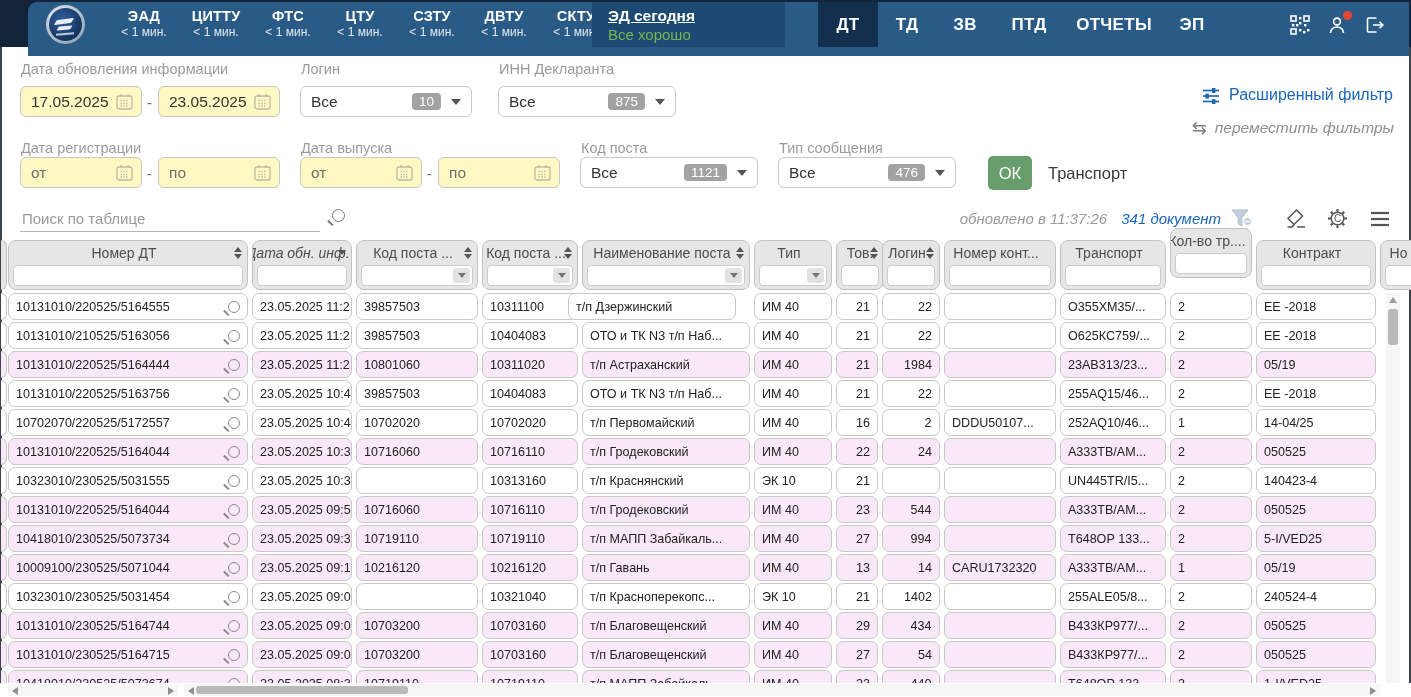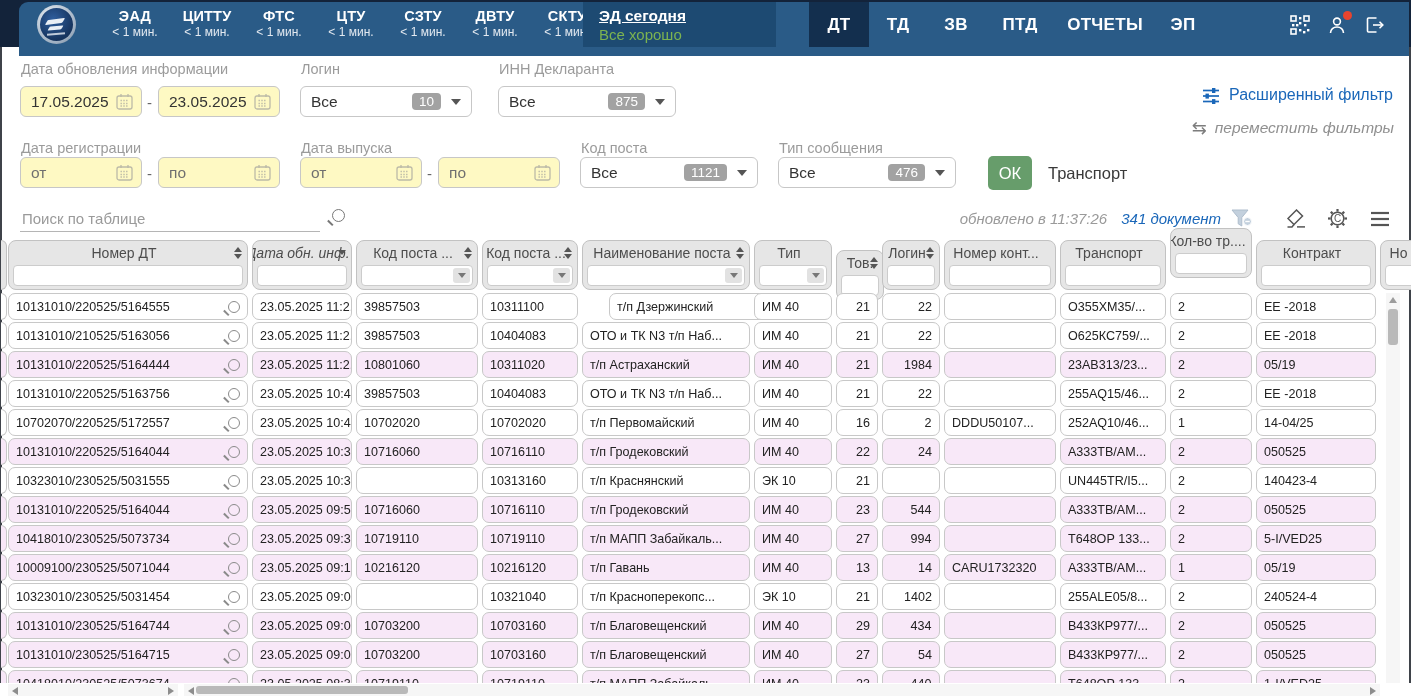--- a/index.html
+++ b/index.html
@@ -3,21 +3,21 @@
 <meta charset="utf-8">
 <style>
   * { box-sizing: border-box; margin: 0; padding: 0; }
   body { font-family: "Liberation Sans", "DejaVu Sans", sans-serif; background:#888; }
   .window{
     position:relative; width:1411px; height:697px; background:#fff; overflow:hidden;
     box-shadow: inset 0 0 0 2px #3f434a;
   }
   
   .navbar{ position:absolute; left:0; top:0; width:1411px; height:47px; background:#13233a; }
-  .nav-body{ position:absolute; left:19px; top:2px; right:2px; height:54px; background:#2a5b87; border-top-left-radius:9px;padding-left:40px; }
+  .nav-body{ position:absolute; left:28px; top:2px; right:2px; height:54px; background:#2a5b87; border-top-left-radius:9px;padding-left:40px; }
   .logo{ position:absolute; left:18px; top:3px; width:39px; height:39px; border-radius:50%;
     background: radial-gradient(circle at 35% 30%, #e8edf3, #9fb0c2 70%, #6e7f92);
     display:flex; align-items:center; justify-content:center; }
   .logo-inner{ width:33px; height:33px; border-radius:50%; background: radial-gradient(circle at 40% 35%, #2f5e9e, #173softwareColor 60%, #122c52); background: radial-gradient(circle at 40% 35%, #2f5e9e, #16345e 70%); position:relative; overflow:hidden;}
   .logo-inner i{ position:absolute; background:#e9eef4; }
   .logo-inner i:nth-child(1){ width:16px; height:5px; left:7px; top:11px; transform:skewX(-35deg) rotate(-8deg); border-radius:1px;}
   .logo-inner i:nth-child(2){ width:13px; height:4px; left:9px; top:18px; transform:skewX(-35deg) rotate(-6deg); border-radius:1px;}
   .logo-inner i:nth-child(3){ width:18px; height:2px; left:7px; top:25px; transform:rotate(-4deg); opacity:.8;}
   .status-items{ position:absolute; left:80px; top:0; height:45px; display:flex; }
   .status-item{ width:72px; text-align:center; padding-top:6px; cursor:pointer; color:#fff; }
@@ -408,21 +408,21 @@
         </div>
       </div>
       <div class="thead-cell" style="left: 754px; top: 240px; width: 78px;">
         <div class="h-label">Тип</div>
         <div class="h-filter">
           <span class="fcaret">
             <i></i>
           </span>
         </div>
       </div>
-      <div class="thead-cell" style="left: 836px; top: 250px; width: 48px; padding-left: 8px;">
+      <div class="thead-cell" style="left: 836px; top: 240px; width: 48px; padding-left: 8px;">
         <div class="h-label">Тов.</div>
         <span class="sorter">
           <i class="tri-up"></i>
           <i class="tri-dn"></i>
         </span>
         <div class="h-filter"></div>
       </div>
       <div class="thead-cell" style="left: 882px; top: 240px; width: 58px;">
         <div class="h-label">Логин</div>
         <span class="sorter">
@@ -458,21 +458,21 @@
       </div>
       <div class="cell" style="left: 252px; top: 293px; width: 100px;">
         <span class="ctext">23.05.2025 11:2...</span>
       </div>
       <div class="cell" style="left: 356px; top: 293px; width: 122px;">
         <span class="ctext">39857503</span>
       </div>
       <div class="cell" style="left: 482px; top: 293px; width: 96px;">
         <span class="ctext">10311100</span>
       </div>
-      <div class="cell" style="left: 609px; top: 293px; width: 168px; border-radius: 7px;">
+      <div class="cell" style="left: 568px; top: 293px; width: 168px; border-radius: 7px;">
         <span class="ctext">т/п Дзержинский</span>
       </div>
       <div class="cell" style="left: 754px; top: 293px; width: 78px;">
         <span class="ctext">ИМ 40</span>
       </div>
       <div class="cell ar" style="left: 836px; top: 293px; width: 42px;">
         <span class="ctext">21</span>
       </div>
       <div class="cell ar" style="left: 882px; top: 293px; width: 58px;">
         <span class="ctext">22</span>

